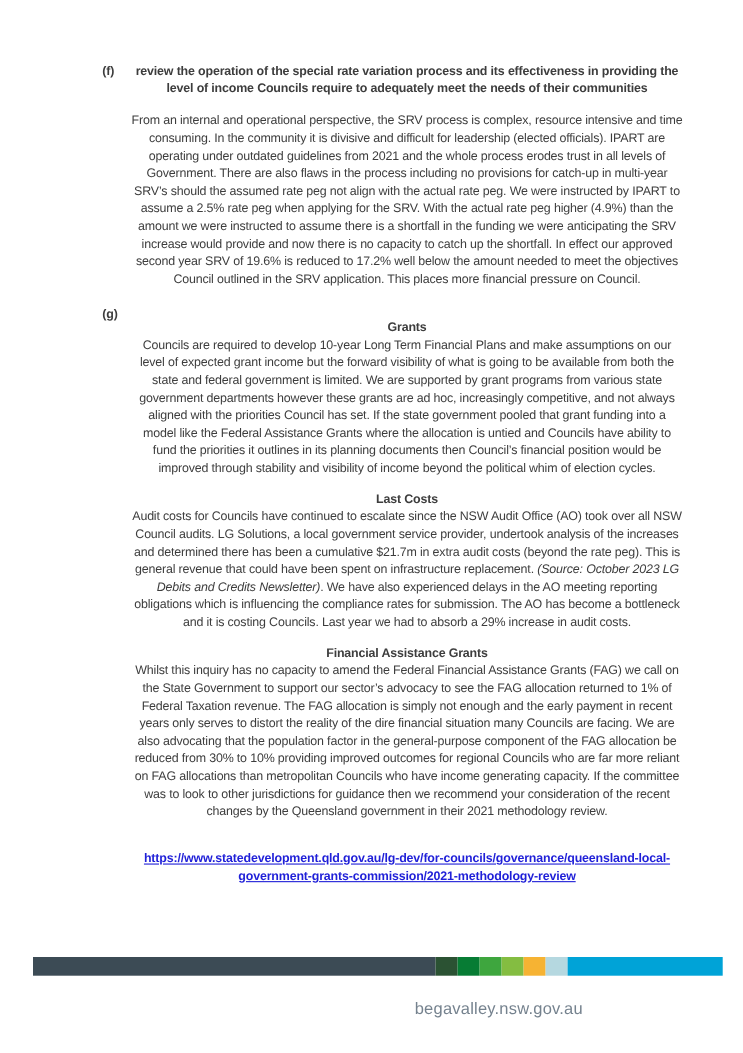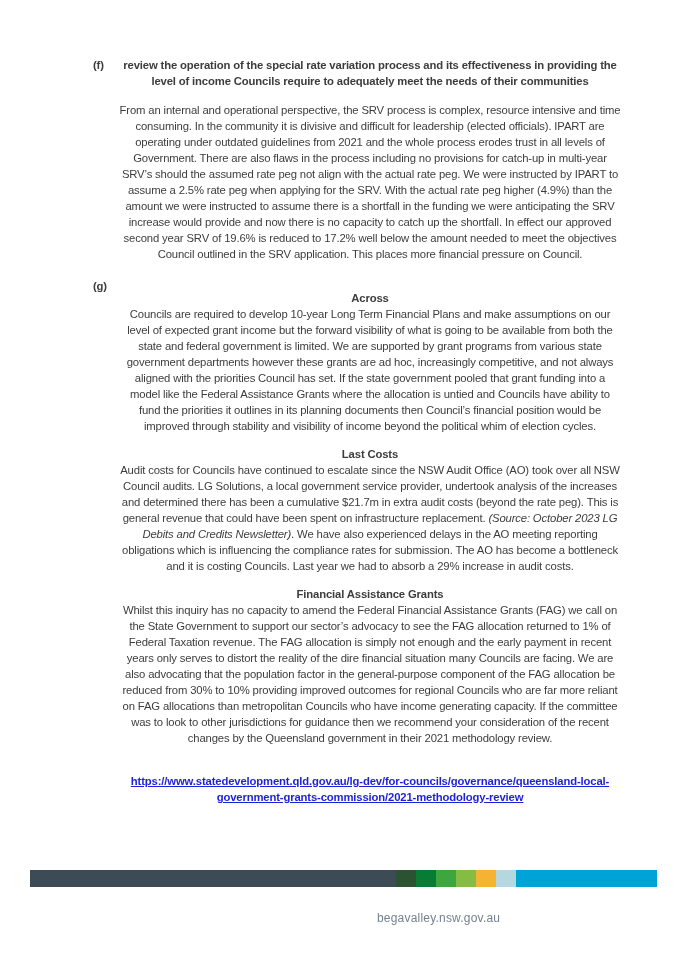--- a/index.html
+++ b/index.html
@@ -41,21 +41,21 @@
     top: 870px;
     width: 627px;
     height: 17px;
     display: flex;
   }
   .footer-bar div { height: 100%; }
   .footer-logo {
     position: absolute;
     left: 377px;
     top: 906px;
-    font-size: 12px;
+    font-size: 15px;
     line-height: 24px;
     letter-spacing: 0.2px;
     color: #75828e;
   }
 </style>
 </head>
 <body>
 
 <div class="page">
   <div class="content">
@@ -66,21 +66,21 @@
         <p class="item-heading">review the operation of the special rate variation process and its effectiveness in providing the level of income Councils require to adequately meet the needs of their communities</p>
         <p class="para">From an internal and operational perspective, the SRV process is complex, resource intensive and time consuming. In the community it is divisive and difficult for leadership (elected officials). IPART are operating under outdated guidelines from 2021 and the whole process erodes trust in all levels of Government. There are also flaws in the process including no provisions for catch-up in multi-year SRV’s should the assumed rate peg not align with the actual rate peg. We were instructed by IPART to assume a 2.5% rate peg when applying for the SRV. With the actual rate peg higher (4.9%) than the amount we were instructed to assume there is a shortfall in the funding we were anticipating the SRV increase would provide and now there is no capacity to catch up the shortfall. In effect our approved second year SRV of 19.6% is reduced to 17.2% well below the amount needed to meet the objectives Council outlined in the SRV application. This places more financial pressure on Council.</p>
       </div>
     </div>
 
     <div class="item item-g">
       <div class="item-label">(g)</div>
       <div class="item-body">
 
         <div class="section">
-          <p class="sec-title">Across</p>
+          <p class="sec-title">Grants</p>
           <p class="para">Councils are required to develop 10-year Long Term Financial Plans and make assumptions on our level of expected grant income but the forward visibility of what is going to be available from both the state and federal government is limited. We are supported by grant programs from various state government departments however these grants are ad hoc, increasingly competitive, and not always aligned with the priorities Council has set. If the state government pooled that grant funding into a model like the Federal Assistance Grants where the allocation is untied and Councils have ability to fund the priorities it outlines in its planning documents then Council’s financial position would be improved through stability and visibility of income beyond the political whim of election cycles.</p>
         </div>
 
         <div class="section">
           <p class="sec-title">Last Costs</p>
           <p class="para"><span>Audit costs for Councils have continued to escalate since the NSW Audit Office (AO) took over all NSW Council audits. LG Solutions, a local government service provider, undertook analysis of the increases and determined there has been a cumulative $21.7m in extra audit costs (beyond the rate peg). This is general revenue that could have been spent on infrastructure replacement. </span><span class="italic">(Source: October 2023 LG Debits and Credits Newsletter)</span><span>. We have also experienced delays in the AO meeting reporting obligations which is influencing the compliance rates for submission. The AO has become a bottleneck and it is costing Councils. Last year we had to absorb a 29% increase in audit costs.</span></p>
         </div>
 
         <div class="section">
           <p class="sec-title">Financial Assistance Grants</p>

